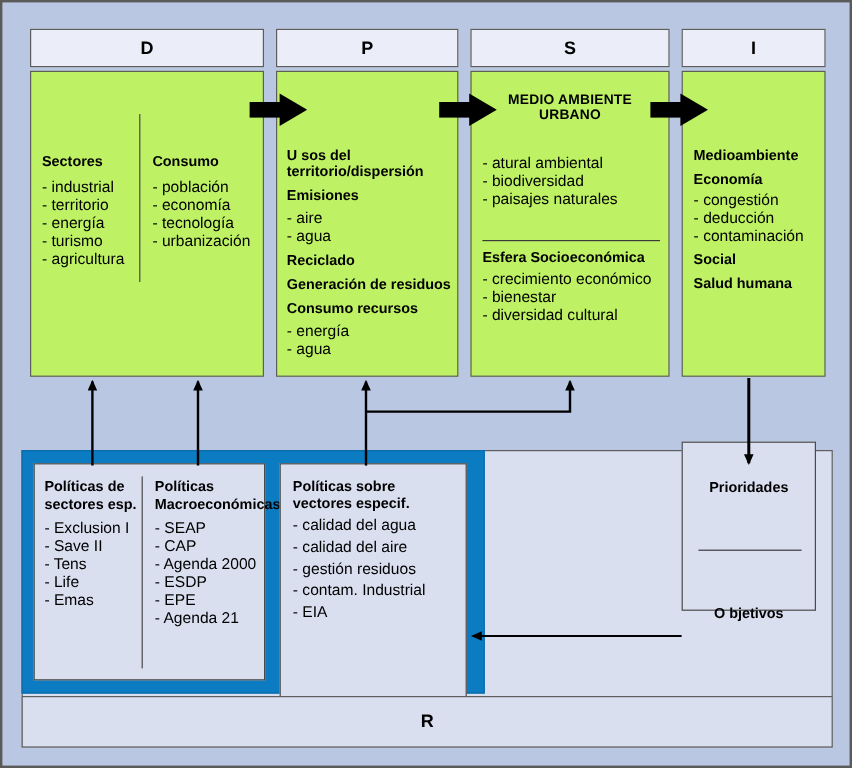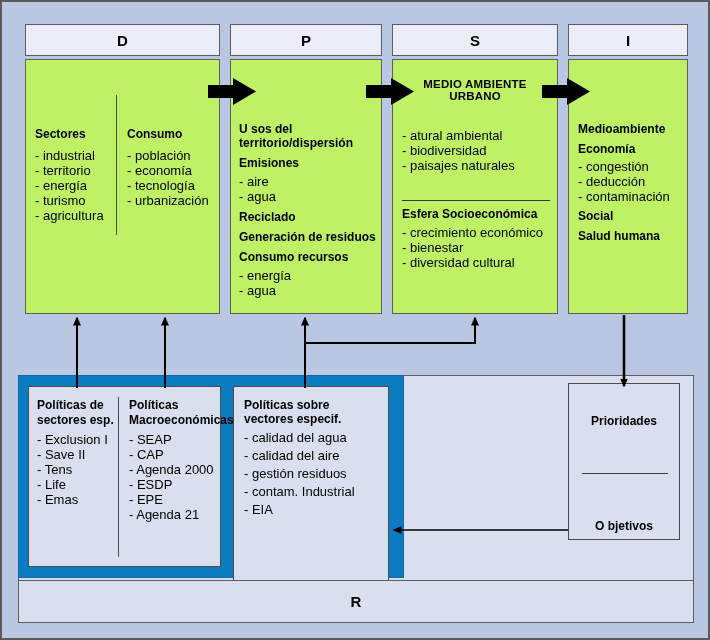--- a/index.html
+++ b/index.html
@@ -219,21 +219,21 @@
       <div class="hd">vectores especif.</div>
       <div style="height:4px"></div>
       <div class="bl" style="margin-bottom:3px;">- calidad del agua</div>
       <div class="bl" style="margin-bottom:3px;">- calidad del aire</div>
       <div class="bl" style="margin-bottom:3px;">- gestión residuos</div>
       <div class="bl" style="margin-bottom:3px;">- contam. Industrial</div>
       <div class="bl">- EIA</div>
     </div>
   </div>
 
-  <div class="pbox" style="left:566px;top:381px;width:112px;height:157px;">
+  <div class="pbox" style="left:566px;top:366px;width:112px;height:141px;">
     <div class="hd" style="position:absolute;left:0;top:30px;width:100%;text-align:center;">Prioridades</div>
     <div class="hdiv" style="left:13px;top:89px;width:86px;"></div>
     <div class="hd" style="position:absolute;left:0;top:135px;width:100%;text-align:center;">O bjetivos</div>
   </div>
 
   <div id="rlabel" style="left:16px;top:578px;width:676px;height:43px;">
     <span>R</span>
   </div>
 
   <svg class="ov" viewBox="0 0 710 640">

